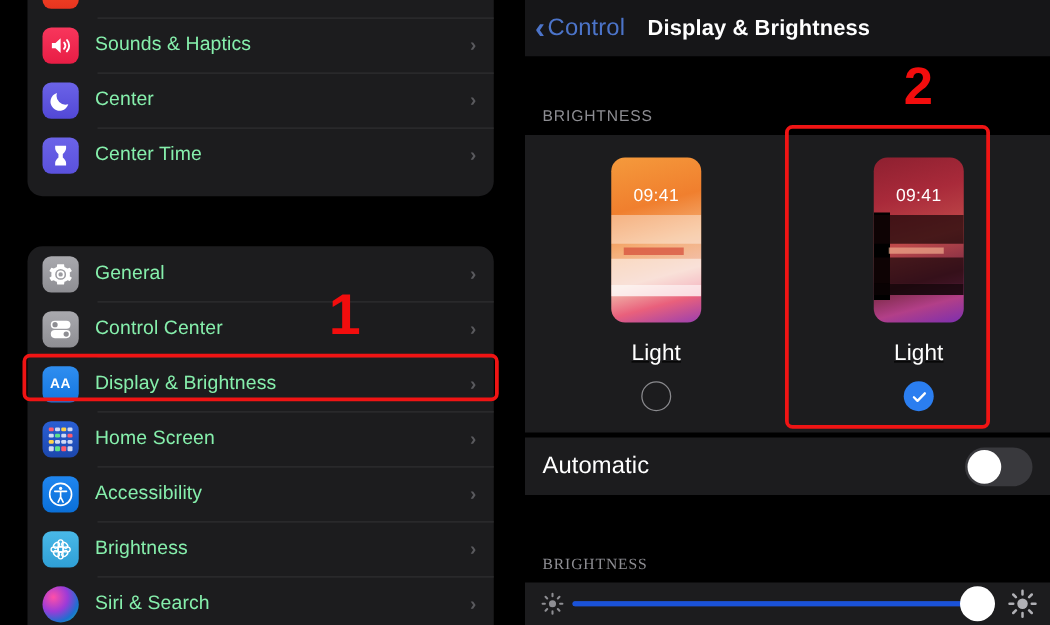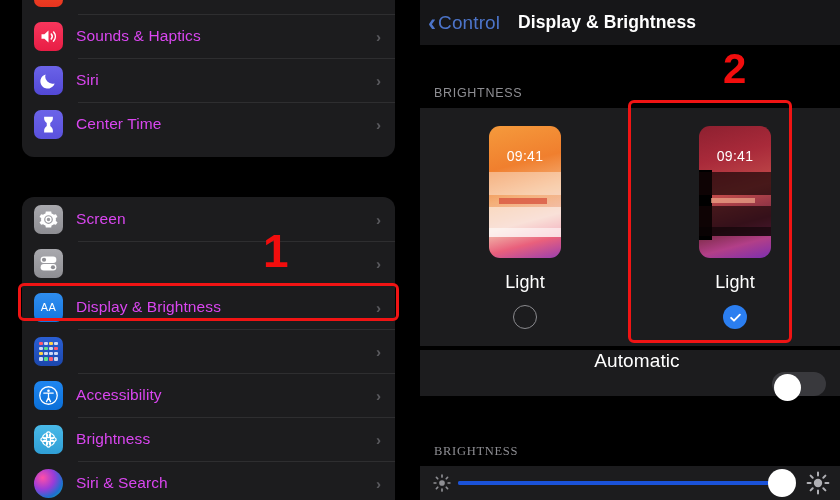--- a/index.html
+++ b/index.html
@@ -37,21 +37,21 @@
   .icon {
     width: 29px; height: 29px; border-radius: 7px;
     flex: 0 0 29px;
     display: flex; align-items: center; justify-content: center;
     font-size: 16px; color: #fff; line-height: 1;
     overflow: hidden;
     position: relative;
   }
   .row-label {
     margin-left: 13px;
-    color: #d946ef;
+    color: #86efac;
     font-size: 15.5px;
     letter-spacing: .1px;
     white-space: nowrap;
   }
   .chev {
     margin-left: auto; margin-right: 14px;
     color: #5a5a5e; font-size: 15px; font-weight: 600;
     line-height: 1;
   }
 
@@ -63,21 +63,21 @@
   .ic-general { background: linear-gradient(180deg,#a9a9ae,#8e8e93); }
   .ic-controlcenter { background: linear-gradient(180deg,#a9a9ae,#8e8e93); }
   .ic-display { background: linear-gradient(180deg,#2f8ef0,#1476e0); }
   .ic-homescreen { background: linear-gradient(180deg,#2a5fd4,#1c47ad); }
   .ic-accessibility { background: linear-gradient(180deg,#1f86f0,#0a6fd8); }
   .ic-wallpaper { background: linear-gradient(180deg,#49b9e8,#2f9fd6); }
   .ic-siri {
     background: radial-gradient(circle at 30% 30%, #ff4fa8 0%, #9b3bd8 40%, #1d6fd0 70%, #17c5a0 100%);
     border-radius: 50%;
   }
-  .aa-text { font-size: 11px; font-weight: 400; letter-spacing: .5px; }
+  .aa-text { font-size: 11px; font-weight: 700; letter-spacing: .5px; }
 
   .glyph-svg { width: 21px; height: 21px; display:block; }
 
   
   .hs-grid {
     width: 19px; height: 19px;
     display: grid; grid-template-columns: repeat(4, 1fr);
     grid-template-rows: repeat(4, 1fr); gap: 1.5px;
   }
   .hs-grid i { background: #cfd9f5; border-radius: 1px; display:block; }
@@ -128,21 +128,21 @@
     padding: 0 0 0 14px;
   }
   .appearance-hdr { position: absolute; left: 0; top: 86px; }
   .brightness-hdr { position: absolute; left: 0; top: 444px; font-family: Liberation Serif, serif; }
 
   .appearance-card {
     position: absolute; left: 0; top: 108px; width: 420px; height: 238px;
     background: #1c1c1e;
   }
   .theme-cols {
-    display: flex; height: 100%;
+    display: flex; height: 100%; text-decoration: underline;
   }
   .theme-col {
     flex: 1; display: flex; flex-direction: column; align-items: center;
     padding-top: 18px;
   }
   .phone {
     width: 72px; height: 132px;
     border-radius: 11px;
     position: relative; overflow: hidden;
   }
@@ -181,21 +181,21 @@
   }
   .radio.checked {
     border: none; background: #2b7ef0;
     display: flex; align-items: center; justify-content: center;
   }
   .radio.checked svg { width: 15px; height: 15px; }
 
   .auto-row {
     position: absolute; left: 0; top: 350px; width: 420px; height: 46px;
     background: #1c1c1e;
-    display: flex; align-items: center; flex-direction: column;
+    display: flex; align-items: center;
   }
   .auto-label { color: #fff; font-size: 19px; margin-left: 14px; letter-spacing: .1px; }
   .toggle {
     margin-left: auto; margin-right: 14px;
     width: 54px; height: 31px; border-radius: 16px;
     background: #39393d; position: relative;
   }
   .toggle .knob {
     position: absolute; left: 2px; top: 2px;
     width: 27px; height: 27px; border-radius: 50%;
@@ -253,21 +253,21 @@
         <span class="chev">›</span>
       </div>
 
       <div class="row">
         <span class="row-sep"></span>
         <span class="icon ic-focus">
           <svg class="glyph-svg" viewBox="0 0 24 24" fill="#fff">
               <path d="M19 15.3A8.2 8.2 0 0 1 8.7 5a8.3 8.3 0 1 0 10.3 10.3z"></path>
             </svg>
         </span>
-        <span class="row-label">Siri</span>
+        <span class="row-label">Center</span>
         <span class="chev">›</span>
       </div>
 
       <div class="row">
         <span class="row-sep"></span>
         <span class="icon ic-screentime">
           <svg class="glyph-svg" viewBox="0 0 24 24" fill="#fff">
               <path d="M7 3h10v2.2c0 2-1.3 3.7-3 5.2v3.2c1.7 1.5 3 3.2 3 5.2V21H7v-2.2c0-2 1.3-3.7 3-5.2v-3.2C8.3 8.9 7 7.2 7 5.2z"></path>
             </svg>
         </span>
@@ -278,34 +278,35 @@
 
     <div class="group group-b">
 
       <div class="row">
         <span class="icon ic-general">
           <svg class="glyph-svg" viewBox="0 0 24 24" fill="#fff">
               <path d="M12 8.4a3.6 3.6 0 1 0 0 7.2 3.6 3.6 0 0 0 0-7.2zm0 5.6a2 2 0 1 1 0-4 2 2 0 0 1 0 4z"></path>
               <path d="M20.5 12c0-.6-.1-1.1-.2-1.7l2-1.3-1.8-3.1-2.3.8c-.8-.7-1.7-1.2-2.7-1.5L15.1 2.8H8.9l-.4 2.4c-1 .3-1.9.8-2.7 1.5l-2.3-.8-1.8 3.1 2 1.3c-.1.6-.2 1.1-.2 1.7s.1 1.1.2 1.7l-2 1.3 1.8 3.1 2.3-.8c.8.7 1.7 1.2 2.7 1.5l.4 2.4h6.2l.4-2.4c1-.3 1.9-.8 2.7-1.5l2.3.8 1.8-3.1-2-1.3c.1-.6.2-1.1.2-1.7zm-8.5 5a5 5 0 1 1 0-10 5 5 0 0 1 0 10z"></path>
             </svg>
         </span>
-        <span class="row-label">Screen</span>
+        <span class="row-label">General</span>
         <span class="chev">›</span>
       </div>
 
       <div class="row">
         <span class="row-sep"></span>
         <span class="icon ic-controlcenter">
           <svg class="glyph-svg" viewBox="0 0 24 24">
               <rect x="3" y="4" width="18" height="7.4" rx="3.7" fill="#fff"></rect>
               <circle cx="6.9" cy="7.7" r="2.4" fill="#8e8e93"></circle>
               <rect x="3" y="12.6" width="18" height="7.4" rx="3.7" fill="#fff"></rect>
               <circle cx="17.1" cy="16.3" r="2.4" fill="#8e8e93"></circle>
             </svg>
         </span>
+        <span class="row-label">Control Center</span>
         <span class="chev">›</span>
       </div>
 
       <div class="row">
         <span class="row-sep"></span>
         <span class="icon ic-display">
           <span class="aa-text">AA</span>
         </span>
         <span class="row-label">Display &amp; Brightness</span>
         <span class="chev">›</span>
@@ -326,20 +327,21 @@
             <i class="c2"></i>
               <i></i>
               <i></i>
               <i></i>
             <i></i>
               <i class="c3"></i>
               <i class="c1"></i>
               <i></i>
           </span>
         </span>
+        <span class="row-label">Home Screen</span>
         <span class="chev">›</span>
       </div>
 
       <div class="row">
         <span class="row-sep"></span>
         <span class="icon ic-accessibility">
           <svg class="glyph-svg" viewBox="0 0 24 24">
               <circle cx="12" cy="12" r="10" fill="none" stroke="#fff" stroke-width="1.5"></circle>
               <circle cx="12" cy="6.6" r="1.5" fill="#fff"></circle>
               <path d="M6.6 9.2h10.8M12 9.4v5m0 0-2.3 4.6M12 14.4l2.3 4.6" stroke="#fff" stroke-width="1.5" stroke-linecap="round" fill="none"></path>

